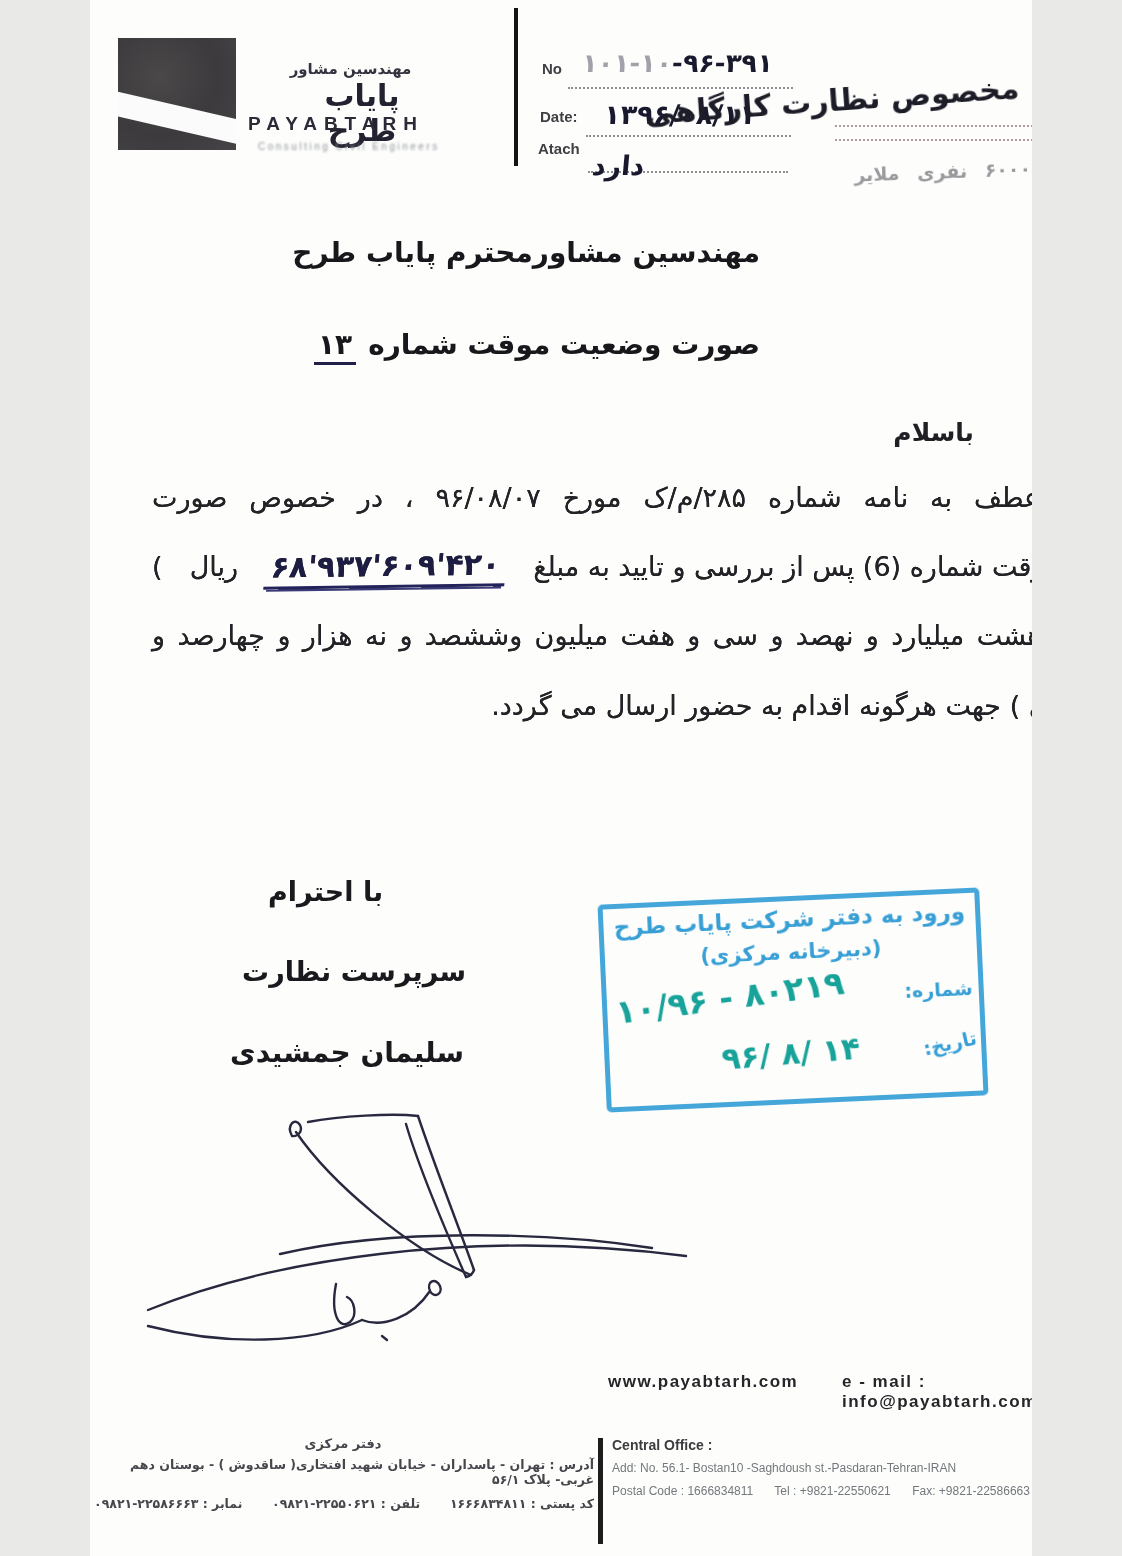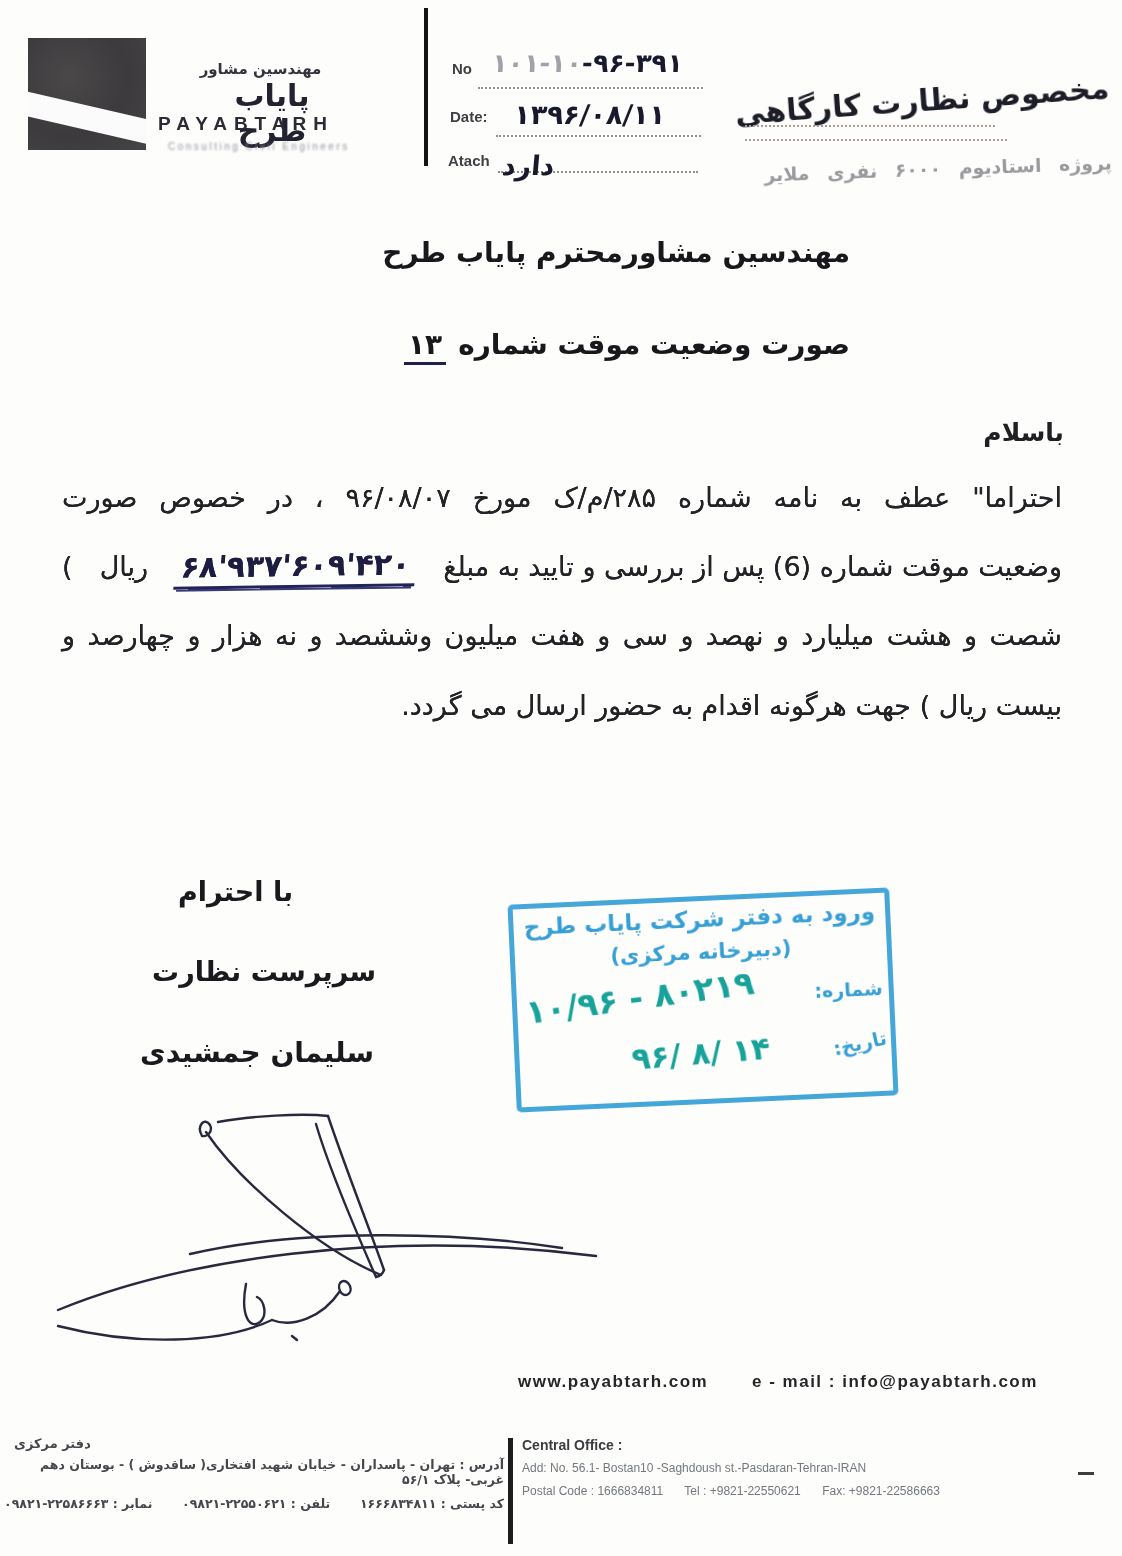--- a/index.html
+++ b/index.html
@@ -1,17 +1,17 @@
 <!DOCTYPE html>
 <html lang="fa"><head>
 <meta charset="utf-8">
 <style>
   html,body{margin:0;padding:0;background:#e9e9e7;}
   .page{
-    position:relative;width:1122px;height:1556px;margin:0 auto;
+    position:relative;width:942px;height:1556px;margin:0 auto;
     background:#fdfdfc;overflow:hidden;
     font-family:"DejaVu Sans",sans-serif;color:#1c1c1c;
   }
   .abs{position:absolute;}
   .fa{direction:rtl;unicode-bidi:plaintext;}
   .ltr{direction:ltr;unicode-bidi:isolate;}
 
   
   .logo-square{left:28px;top:38px;width:118px;height:112px;
     background:radial-gradient(circle at 35% 35%, #4a4849 0%, #3c3a3c 55%, #464446 100%);
@@ -75,21 +75,21 @@
 
   
   .signature{left:40px;top:1078px;}
 
   
   .webline{font-family:"Liberation Sans",sans-serif;font-size:17px;font-weight:700;
     color:#26262a;letter-spacing:1.5px;filter:blur(.4px);}
   .f-divider{left:508px;top:1438px;width:5px;height:106px;background:#1d1d1d;}
   .fa-footer{left:4px;top:1436px;width:500px;font-size:12.5px;font-weight:700;color:#46464c;
     direction:rtl;filter:blur(.3px);}
-  .fa-office{text-align:left;padding-left:10px;font-size:13px;margin-bottom:6px;padding-right:12px;}
+  .fa-office{text-align:center;padding-left:10px;font-size:13px;margin-bottom:6px;padding-right:12px;}
   .fa-address{text-align:right;margin-bottom:9px;}
   .fa-row{display:flex;direction:rtl;justify-content:space-between;}
   .en-footer{left:522px;top:1437px;width:570px;font-family:"Liberation Sans",sans-serif;
     filter:blur(.35px);}
   .en-office{font-size:14px;font-weight:700;color:#3c3c40;margin-bottom:8px;}
   .en-line{font-size:12px;color:#73787c;margin-bottom:9px;}
   .en-line span{margin-right:18px;}
   .artifact-dash{left:1078px;top:1472px;width:16px;height:3px;background:#3e3e3e;}
 </style>
 </head>
@@ -107,21 +107,21 @@
   <div class="abs v-divider"></div>
 
   <div class="abs meta-label" style="left:452px;top:60px;">No</div>
   <div class="abs dotleader" style="left:478px;top:86px;width:225px;"></div>
   <div class="abs hw ltr" style="left:492px;top:48px;font-size:26px;"><span class="no-faint">۱۰۱-۱۰</span><span>-۹۶-۳۹۱</span></div>
 
   <div class="abs meta-label" style="left:450px;top:108px;">Date:</div>
   <div class="abs dotleader" style="left:496px;top:134px;width:205px;"></div>
   <div class="abs hw ltr" style="left:514px;top:99px;font-size:27px;">۱۳۹۶/۰۸/۱۱</div>
 
-  <div class="abs meta-label" style="left:448px;top:152px;">Atach</div>
+  <div class="abs meta-label" style="left:448px;top:140px;">Atach</div>
   <div class="abs dotleader" style="left:498px;top:170px;width:200px;"></div>
   <div class="abs hw fa" style="left:502px;top:150px;font-size:27px;">دارد</div>
 
   <div class="abs note-hw fa">مخصوص نظارت کارگاهی</div>
   <div class="abs note-dots" style="left:745px;top:124px;width:250px;"></div>
   <div class="abs note-dots" style="left:745px;top:138px;width:262px;"></div>
   <div class="abs note-hw2 fa">پروژه استادیوم ۶۰۰۰ نفری ملایر</div>
 
   <div class="abs recipient fa">مهندسین مشاورمحترم پایاب طرح</div>
 

